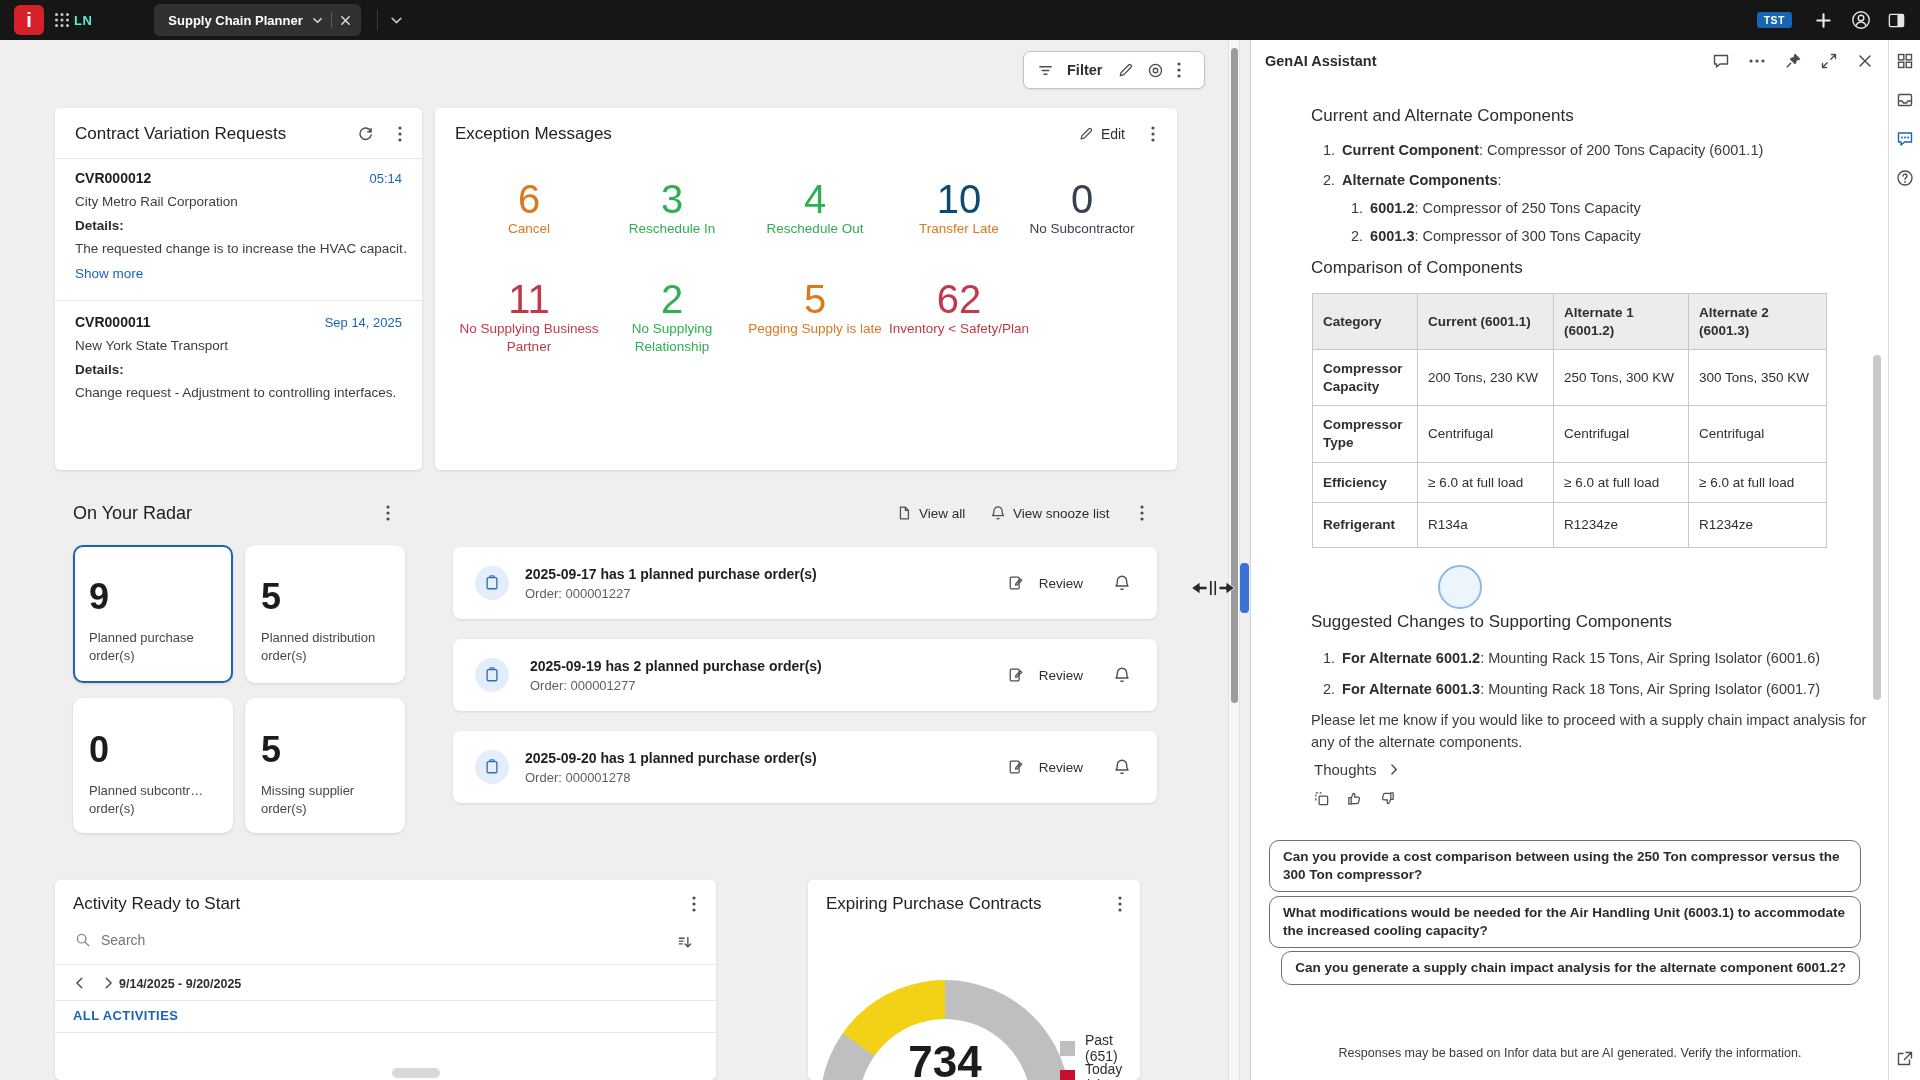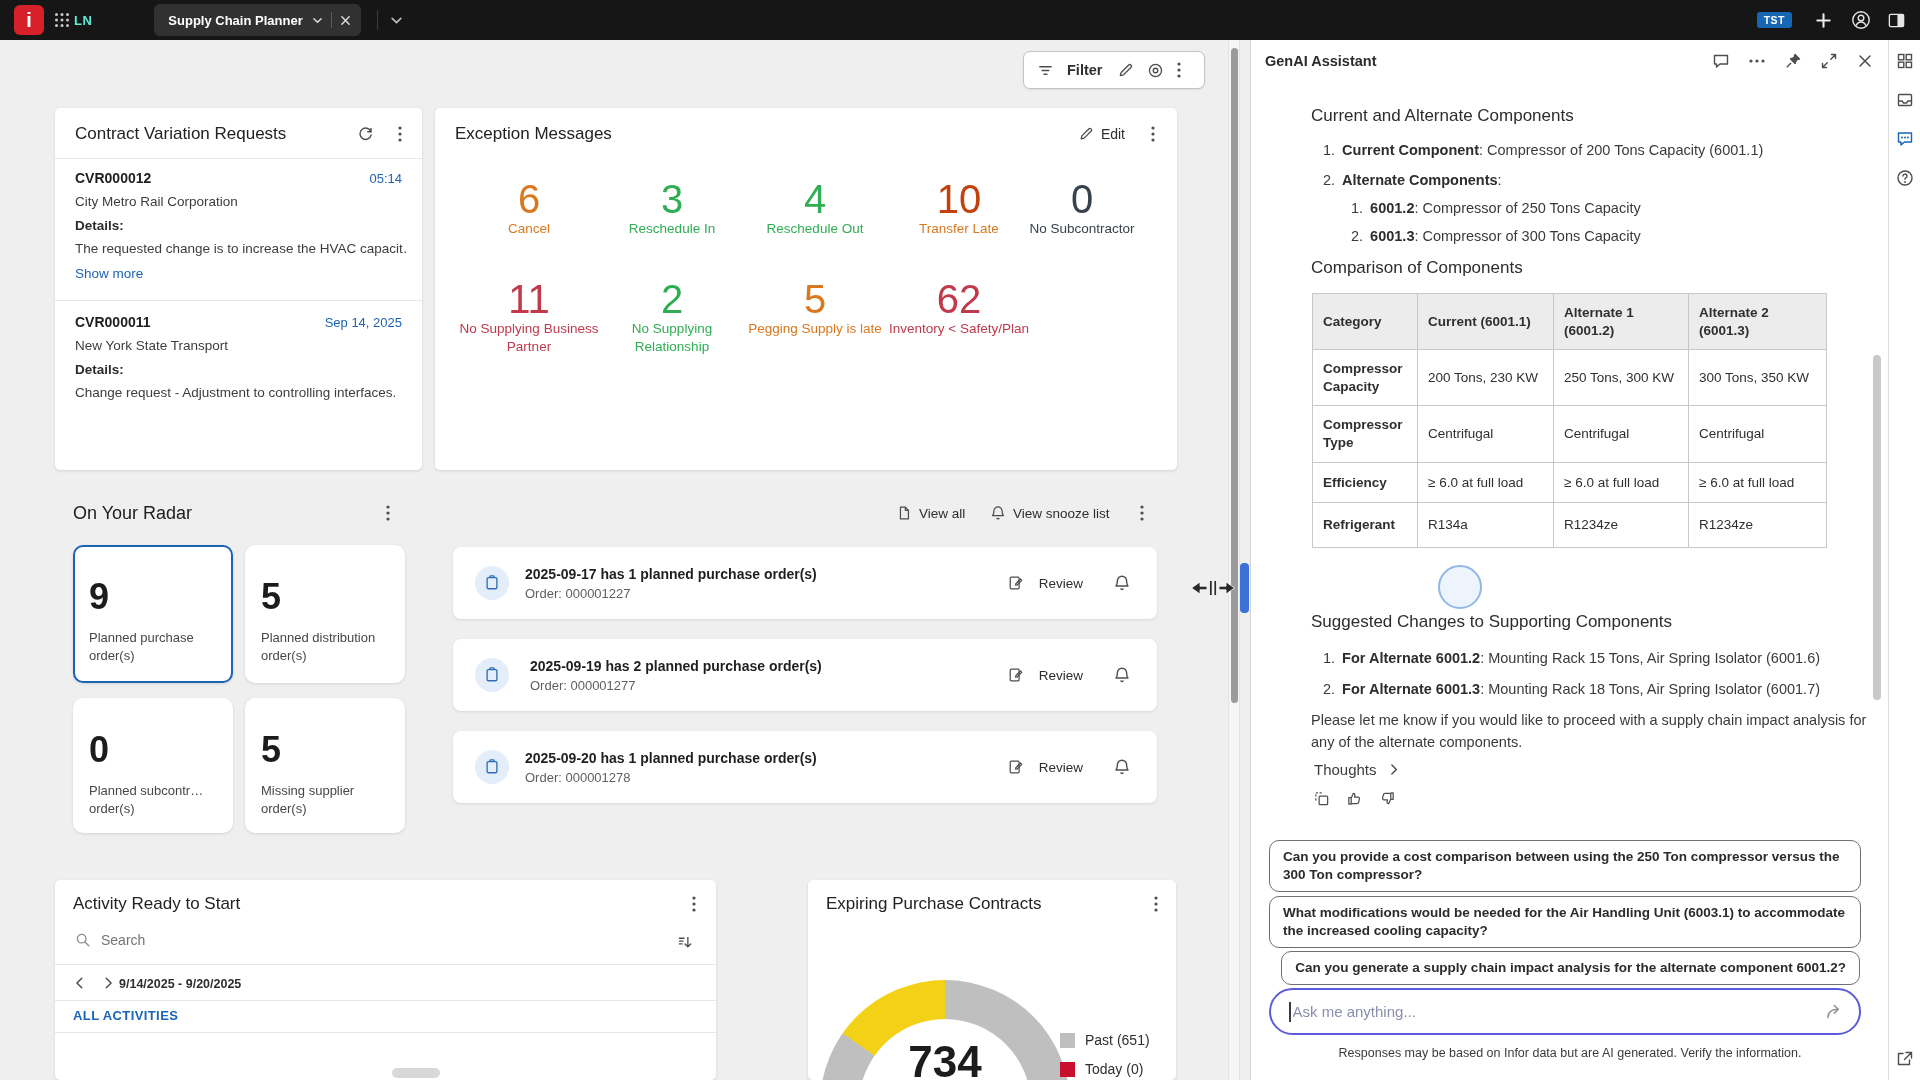--- a/index.html
+++ b/index.html
@@ -252,21 +252,21 @@
     </div>
     <div class="stat" style="left:162px;top:70px">
       <div class="stat-num" style="color: rgb(47, 174, 83);">3</div>
       <div class="stat-label" style="color: rgb(47, 174, 83);">Reschedule In</div>
     </div>
     <div class="stat" style="left:305px;top:70px">
       <div class="stat-num" style="color: rgb(47, 174, 83);">4</div>
       <div class="stat-label" style="color: rgb(47, 174, 83);">Reschedule Out</div>
     </div>
     <div class="stat" style="left:449px;top:70px">
-      <div class="stat-num" style="color: #c2410c;">10</div>
+      <div class="stat-num" style="color: #0c4a6e;">10</div>
       <div class="stat-label" style="color: rgb(217, 120, 30);">Transfer Late</div>
     </div>
     <div class="stat" style="left:572px;top:70px">
       <div class="stat-num" style="color: rgb(55, 66, 78);">0</div>
       <div class="stat-label" style="color: rgb(55, 66, 78);">No Subcontractor</div>
     </div>
 
     <div class="stat" style="left:19px;top:170px">
       <div class="stat-num" style="color: rgb(193, 58, 75);">11</div>
       <div class="stat-label" style="color: rgb(193, 58, 75);">No Supplying Business Partner</div>
@@ -454,21 +454,21 @@
           <path d="M6 2.5L11.5 8 6 13.5"></path>
         </svg>
       </span>
     <span style="position:absolute;left:64px;top:97px;font-size:12.5px;font-weight:600;color:#2e2e2e">9/14/2025 - 9/20/2025</span>
     <div class="hairline" style="top:120px"></div>
     <div class="all-act" style="position:absolute;left:18px;top:128px">ALL ACTIVITIES</div>
     <div class="hairline" style="top:152px"></div>
     <div style="position:absolute;left:337px;top:188px;width:48px;height:10px;border-radius:5px;background:#d8d8d8"></div>
   </section>
 
-  <section class="card" style="left:808px;top:880px;width:368px;height:200px;overflow:hidden">
+  <section class="card" style="left:808px;top:880px;width:332px;height:200px;overflow:hidden">
     <div style="position:absolute;left:18px;top:14px" class="card-title">Expiring Purchase Contracts</div>
     <span class="ic kebab" style="position:absolute;right:18px;top:16px">
         <svg width="4" height="16" viewBox="0 0 4 16" fill="currentColor">
           <circle cx="2" cy="2" r="1.6"></circle>
           <circle cx="2" cy="8" r="1.6"></circle>
           <circle cx="2" cy="14" r="1.6"></circle>
         </svg>
       </span>
     <div class="donut"></div>
     <div class="donut-total">734</div>
@@ -611,30 +611,20 @@
               <path d="M3 8h2.5v7H3zM5.5 14V8.5l2.3-5c1 0 1.7.8 1.7 1.7L9 7.6h3.8c.9 0 1.6.8 1.4 1.7l-.8 3.6c-.2.9-.9 1.5-1.8 1.5H7.4c-.7 0-1.4-.1-1.9-.4z"></path>
             </g>
           </svg>
         </span>
     </div>
 
     <button class="chip" style="left:18px;top:800px;width:592px"><span>Can you provide a cost comparison between using the 250 Ton compressor versus the 300 Ton compressor?</span></button>
     <button class="chip" style="left:18px;top:856px;width:592px"><span>What modifications would be needed for the Air Handling Unit (6003.1) to accommodate the increased cooling capacity?</span></button>
     <button class="chip" style="right:28px;top:911px;white-space:nowrap"><span>Can you generate a supply chain impact analysis for the alternate component 6001.2?</span></button>
 
-    <div class="ask">
-      <span class="caret"></span>
-      <input placeholder="Ask me anything..." style="">
-      <span class="ic" style="color:#8f8f8f">
-          <svg width="18" height="18" viewBox="0 0 18 18" fill="none" stroke="currentColor" stroke-width="1.5" stroke-linecap="round" stroke-linejoin="round">
-            <path d="M3 14.5C3 9 6.5 6.5 12.5 6.3"></path>
-            <path d="M9.3 2.5l4 3.8-4 3.8"></path>
-          </svg>
-        </span>
-    </div>
     <div class="g-foot">Responses may be based on Infor data but are AI generated. Verify the information.</div>
     <div class="g-scroll"></div>
   </aside>
 
   <div class="rail">
     <span class="ic">
         <svg width="18" height="18" viewBox="0 0 18 18" fill="none" stroke="currentColor" stroke-width="1.4">
           <rect x="2.5" y="2.5" width="5.3" height="5.3"></rect>
           <rect x="10.2" y="2.5" width="5.3" height="5.3"></rect>
           <rect x="2.5" y="10.2" width="5.3" height="5.3"></rect>

